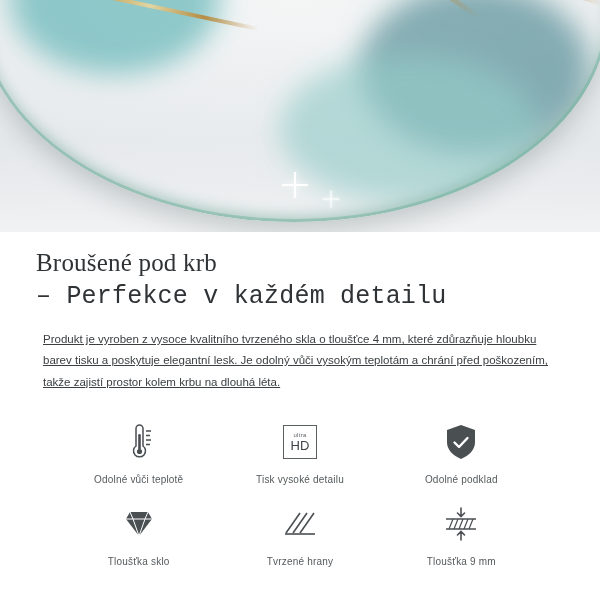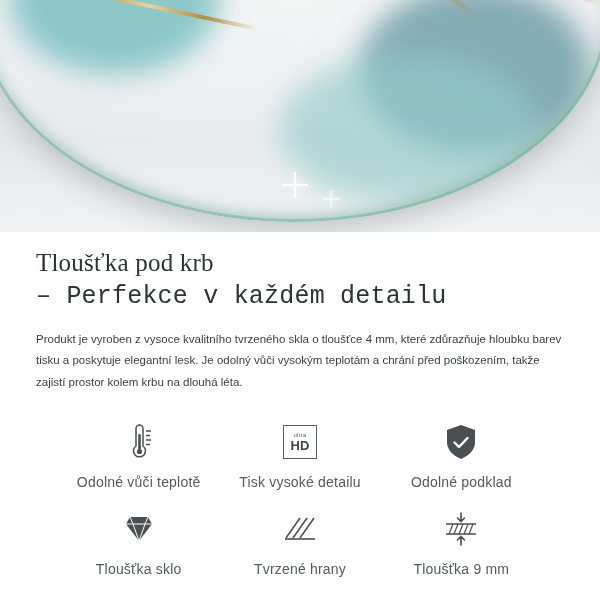--- a/index.html
+++ b/index.html
@@ -141,25 +141,26 @@
     font-family: "Liberation Serif", serif;
     font-weight: 400;
     font-size: 25px;
     line-height: 1.34;
     color: #2f3336;
     letter-spacing: .2px;
   }
   .headline .l2 { display: block; font-family: Liberation Mono, monospace; }
 
   .para {
-    margin: 16px 0 0 0;
+    margin: 16px 0 0 7px;
     font-size: 11.5px;
     line-height: 1.85;
     color: #3c4043;
     max-width: 540px;
+    text-decoration: underline;
   }
 
   
   .features {
     display: grid;
     grid-template-columns: repeat(3, 1fr);
     row-gap: 16px;
     margin-top: 26px;
     padding: 0 22px;
   }
@@ -171,37 +172,37 @@
   }
   .feature-icon {
     height: 46px;
     display: flex;
     align-items: center;
     justify-content: center;
     color: #4a4f52;
   }
   .feature-label {
     margin-top: 9px;
-    font-size: 14px;
+    font-size: 10px;
     color: #55595c;
     letter-spacing: .2px;
     text-align: center;
   }
   .ultrahd {
     width: 32px;
     height: 32px;
     border: 1.4px solid #5a5f62;
     display: flex;
     flex-direction: column;
     align-items: center;
     justify-content: center;
     line-height: 1;
   }
   .ultrahd .u1 { font-size: 6px; letter-spacing: .3px; color: #5a5f62; }
-  .ultrahd .u2 { font-size: 13px; font-weight: bold; color: #3f4446; margin-top: 1px; }
+  .ultrahd .u2 { font-size: 13px; font-weight: normal; color: #3f4446; margin-top: 1px; }
 </style>
 </head>
 <body>
 
 <div class="page">
 
   <div class="hero">
     <div class="hero-bg"></div>
 
     <div class="board">
@@ -220,21 +221,21 @@
 
       <div class="board-rim"></div>
     </div>
 
     <div class="sparkle s1"></div>
     <div class="sparkle s2"></div>
   </div>
 
   <div class="content">
     <h1 class="headline">
-      <span>Tloušťka pod krb</span>
+      <span>Broušené pod krb</span>
       <span class="l2">– Perfekce v každém detailu</span>
     </h1>
 
     <p class="para">Produkt je vyroben z vysoce kvalitního tvrzeného skla o tloušťce 4 mm, které zdůrazňuje hloubku barev tisku a poskytuje elegantní lesk. Je odolný vůči vysokým teplotám a chrání před poškozením, takže zajistí prostor kolem krbu na dlouhá léta.</p>
 
     <div class="features">
 
       <div class="feature">
         <div class="feature-icon">
           <svg width="38" height="40" viewBox="0 0 38 40" fill="none" stroke="#4a4f52" stroke-width="1.5">

